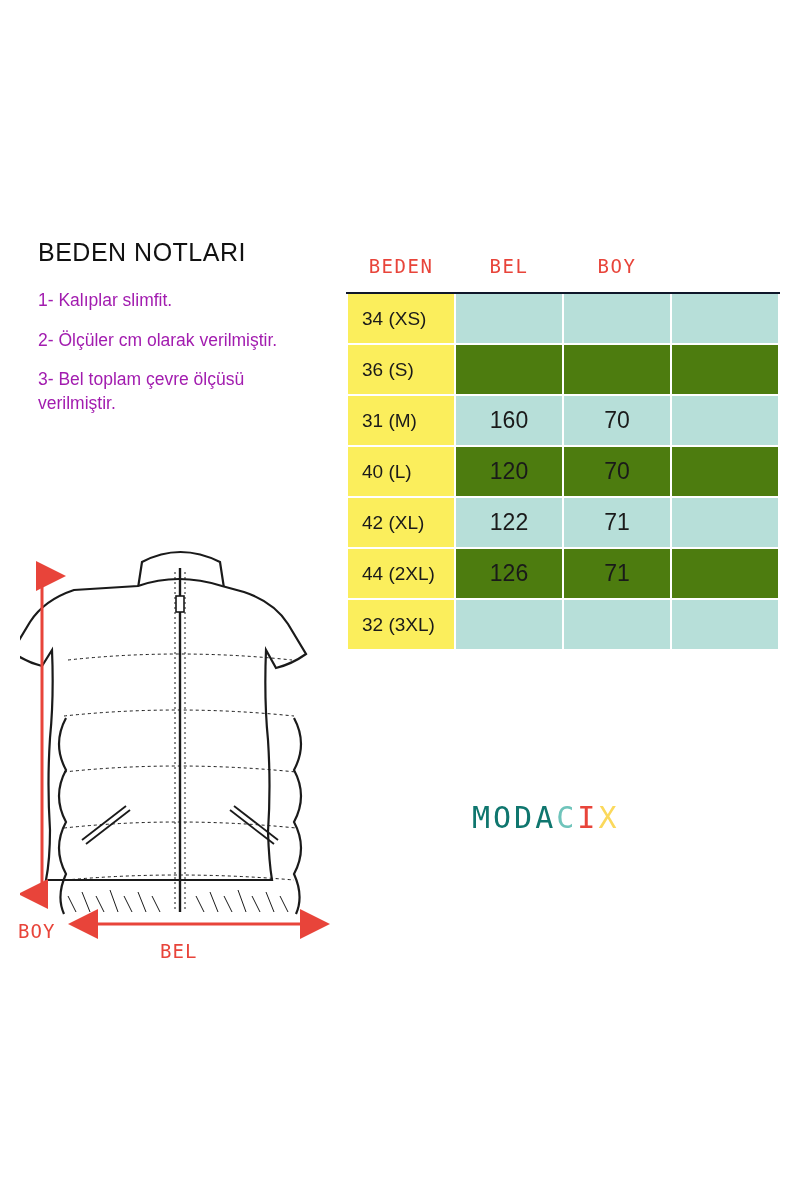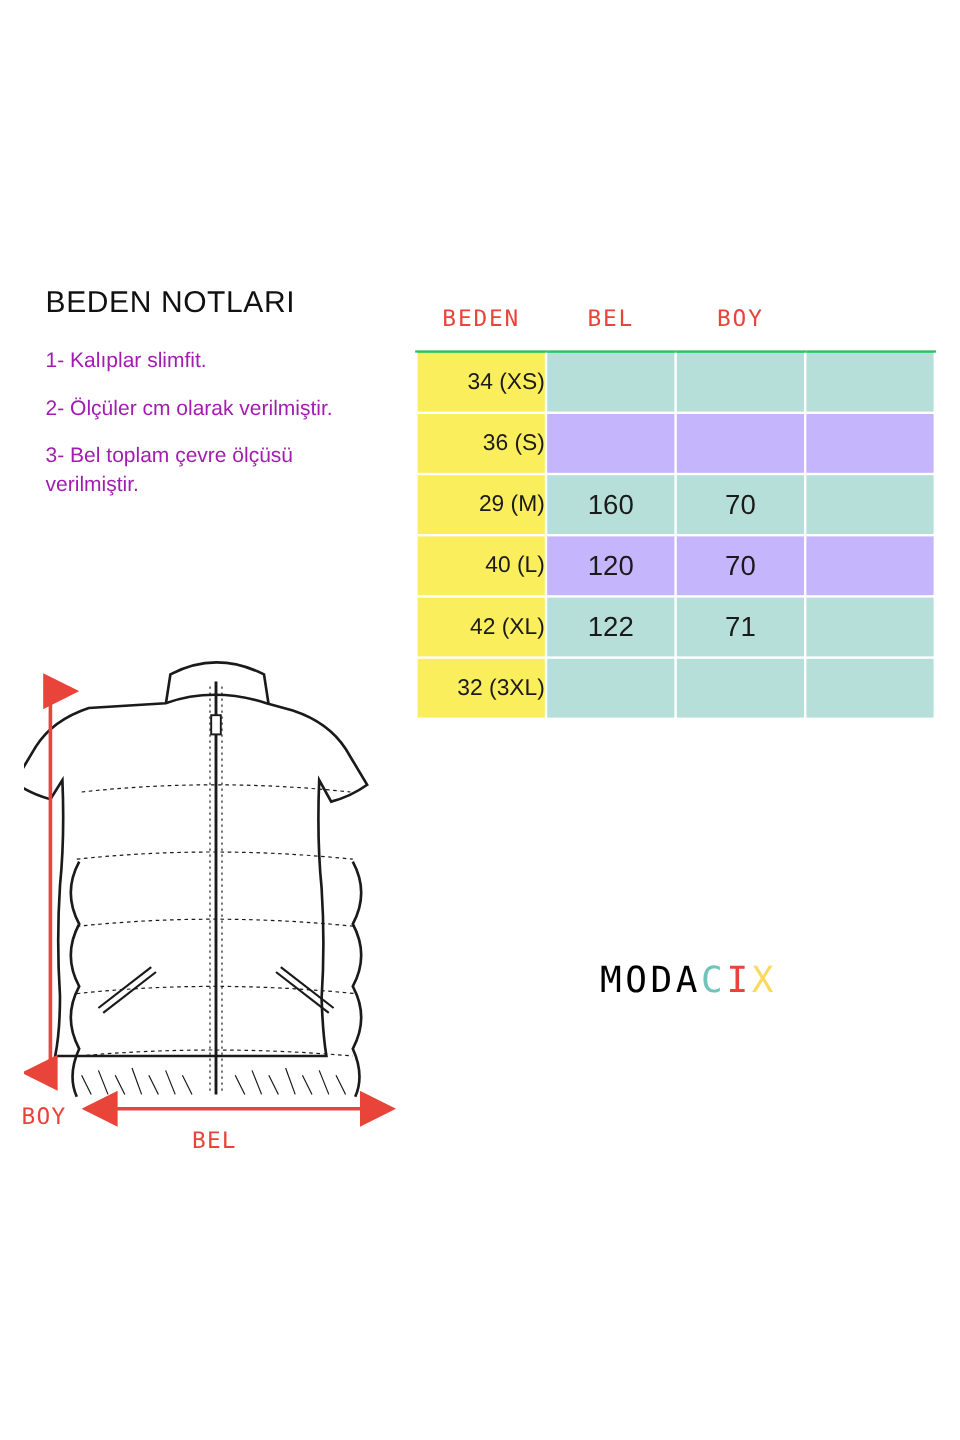--- a/index.html
+++ b/index.html
@@ -38,49 +38,49 @@
   }
   #size-table thead th{
     height:52px;
     background:#ffffff;
     color:#e8443a;
     font-family:"DejaVu Sans Mono", monospace;
     font-size:19px;
     letter-spacing:1.5px;
     border:2px solid #ffffff;
   }
-  #size-table thead th.hcell{border-bottom:2px solid #22c55e;}
+  #size-table thead th.hcell{border-bottom:2px solid #0f172a;}
   .col-beden{width:108px;}
   .col-bel{width:108px;}
   .col-boy{width:108px;}
   .col-blank{width:108px;}
 
   #size-table tbody tr{height:51px;}
   #size-table td.size-cell{
     background:#fbee5c;
     color:#1a1a1a;
     font-size:19px;
-    text-align:right;
+    text-align:left;
     padding-left:14px;
   }
   #size-table td.val-cell{
     background:#b7dfd9;
     color:#1a1a1a;
     font-size:23px;
   }
-  #size-table td.val-cell.dark{background:#c4b5fd;}
+  #size-table td.val-cell.dark{background:#4d7c0f;}
 
   
   #brand{
     position:absolute;left:472px;top:800px;
     font-family:"DejaVu Sans Mono", monospace;
     font-size:30px;letter-spacing:3px;font-weight:400;
   }
   #brand span{display:inline-block;}
-  .b1{color:#000000;margin-left:28px;}
+  .b1{color:#0f766e;}
   .b2{color:#6fc4bb;}
   .b3{color:#e8443a;}
   .b4{color:#fbd95c;}
 
   
   #garment{position:absolute;left:20px;top:520px;width:320px;height:460px;}
   .lbl{
     position:absolute;
     font-family:"DejaVu Sans Mono", monospace;
     color:#e8443a;font-size:19px;letter-spacing:1px;
@@ -123,36 +123,42 @@
         <td class="val-cell"></td>
         <td class="val-cell"></td>
       </tr>
       <tr>
         <td class="size-cell">36 (S)</td>
         <td class="val-cell dark"></td>
         <td class="val-cell dark"></td>
         <td class="val-cell dark"></td>
       </tr>
       <tr>
-        <td class="size-cell">29 (M)</td>
+        <td class="size-cell">31 (M)</td>
         <td class="val-cell">160</td>
         <td class="val-cell">70</td>
         <td class="val-cell"></td>
       </tr>
       <tr>
         <td class="size-cell">40 (L)</td>
         <td class="val-cell dark">120</td>
         <td class="val-cell dark">70</td>
         <td class="val-cell dark"></td>
       </tr>
       <tr>
         <td class="size-cell">42 (XL)</td>
         <td class="val-cell">122</td>
         <td class="val-cell">71</td>
         <td class="val-cell"></td>
+      </tr>
+      <tr>
+        <td class="size-cell">44 (2XL)</td>
+        <td class="val-cell dark">126</td>
+        <td class="val-cell dark">71</td>
+        <td class="val-cell dark"></td>
       </tr>
       <tr>
         <td class="size-cell">32 (3XL)</td>
         <td class="val-cell"></td>
         <td class="val-cell"></td>
         <td class="val-cell"></td>
       </tr>
     </tbody>
   </table>
 

